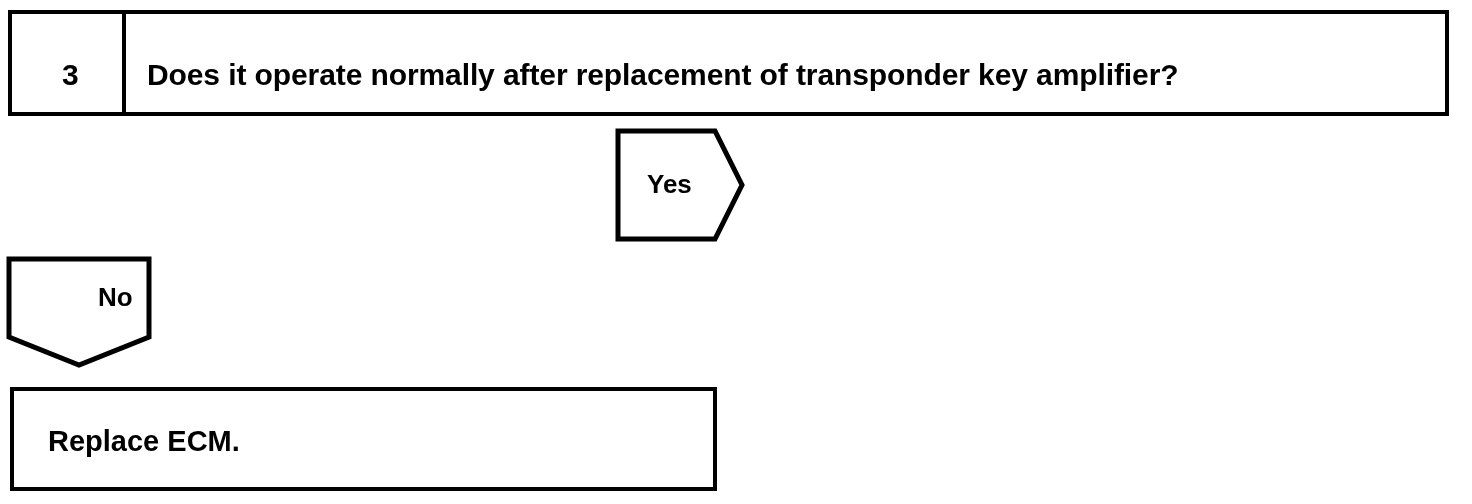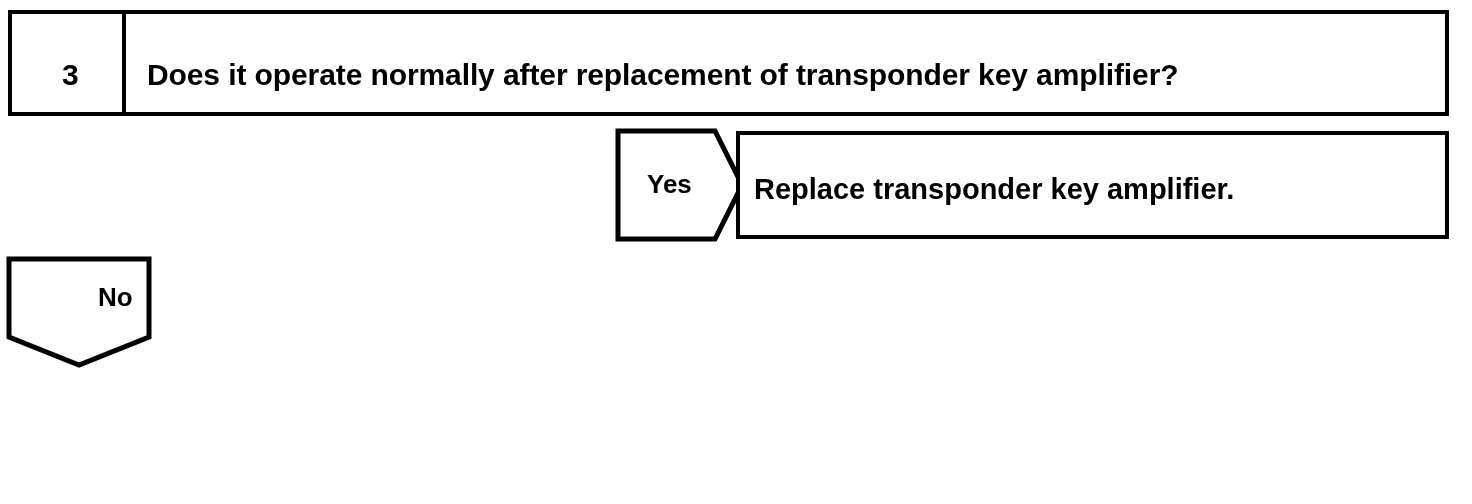--- a/index.html
+++ b/index.html
@@ -141,25 +141,25 @@
     <div class="box-label" id="step-question">Does it operate normally after replacement of transponder key amplifier?</div>
   </div>
 
   <div class="pentagon-wrap" id="yes-connector">
     <svg width="130" height="114" viewBox="0 0 130 114">
       <polygon points="3,3 100,3 127,57 100,111 3,111" fill="#ffffff" stroke="#000000" stroke-width="5" stroke-linejoin="miter"></polygon>
     </svg>
     <div class="pentagon-text" id="yes-label">Yes</div>
   </div>
 
-  <div class="box" id="action-yes">
-    <div class="box-label" id="action-yes-label">Replace transponder key amplifier.</div>
-  </div>
 
   <div class="pentagon-wrap" id="no-connector">
     <svg width="146" height="112" viewBox="0 0 146 112">
       <polygon points="3,3 143,3 143,81 73,109 3,81" fill="#ffffff" stroke="#000000" stroke-width="5" stroke-linejoin="miter"></polygon>
     </svg>
     <div class="pentagon-text" id="no-label">No</div>
   </div>
 
+  <div class="box" id="action-no">
+    <div class="box-label" id="action-no-label">Replace ECM.</div>
+  </div>
 
 </div>
 
 </body></html>

